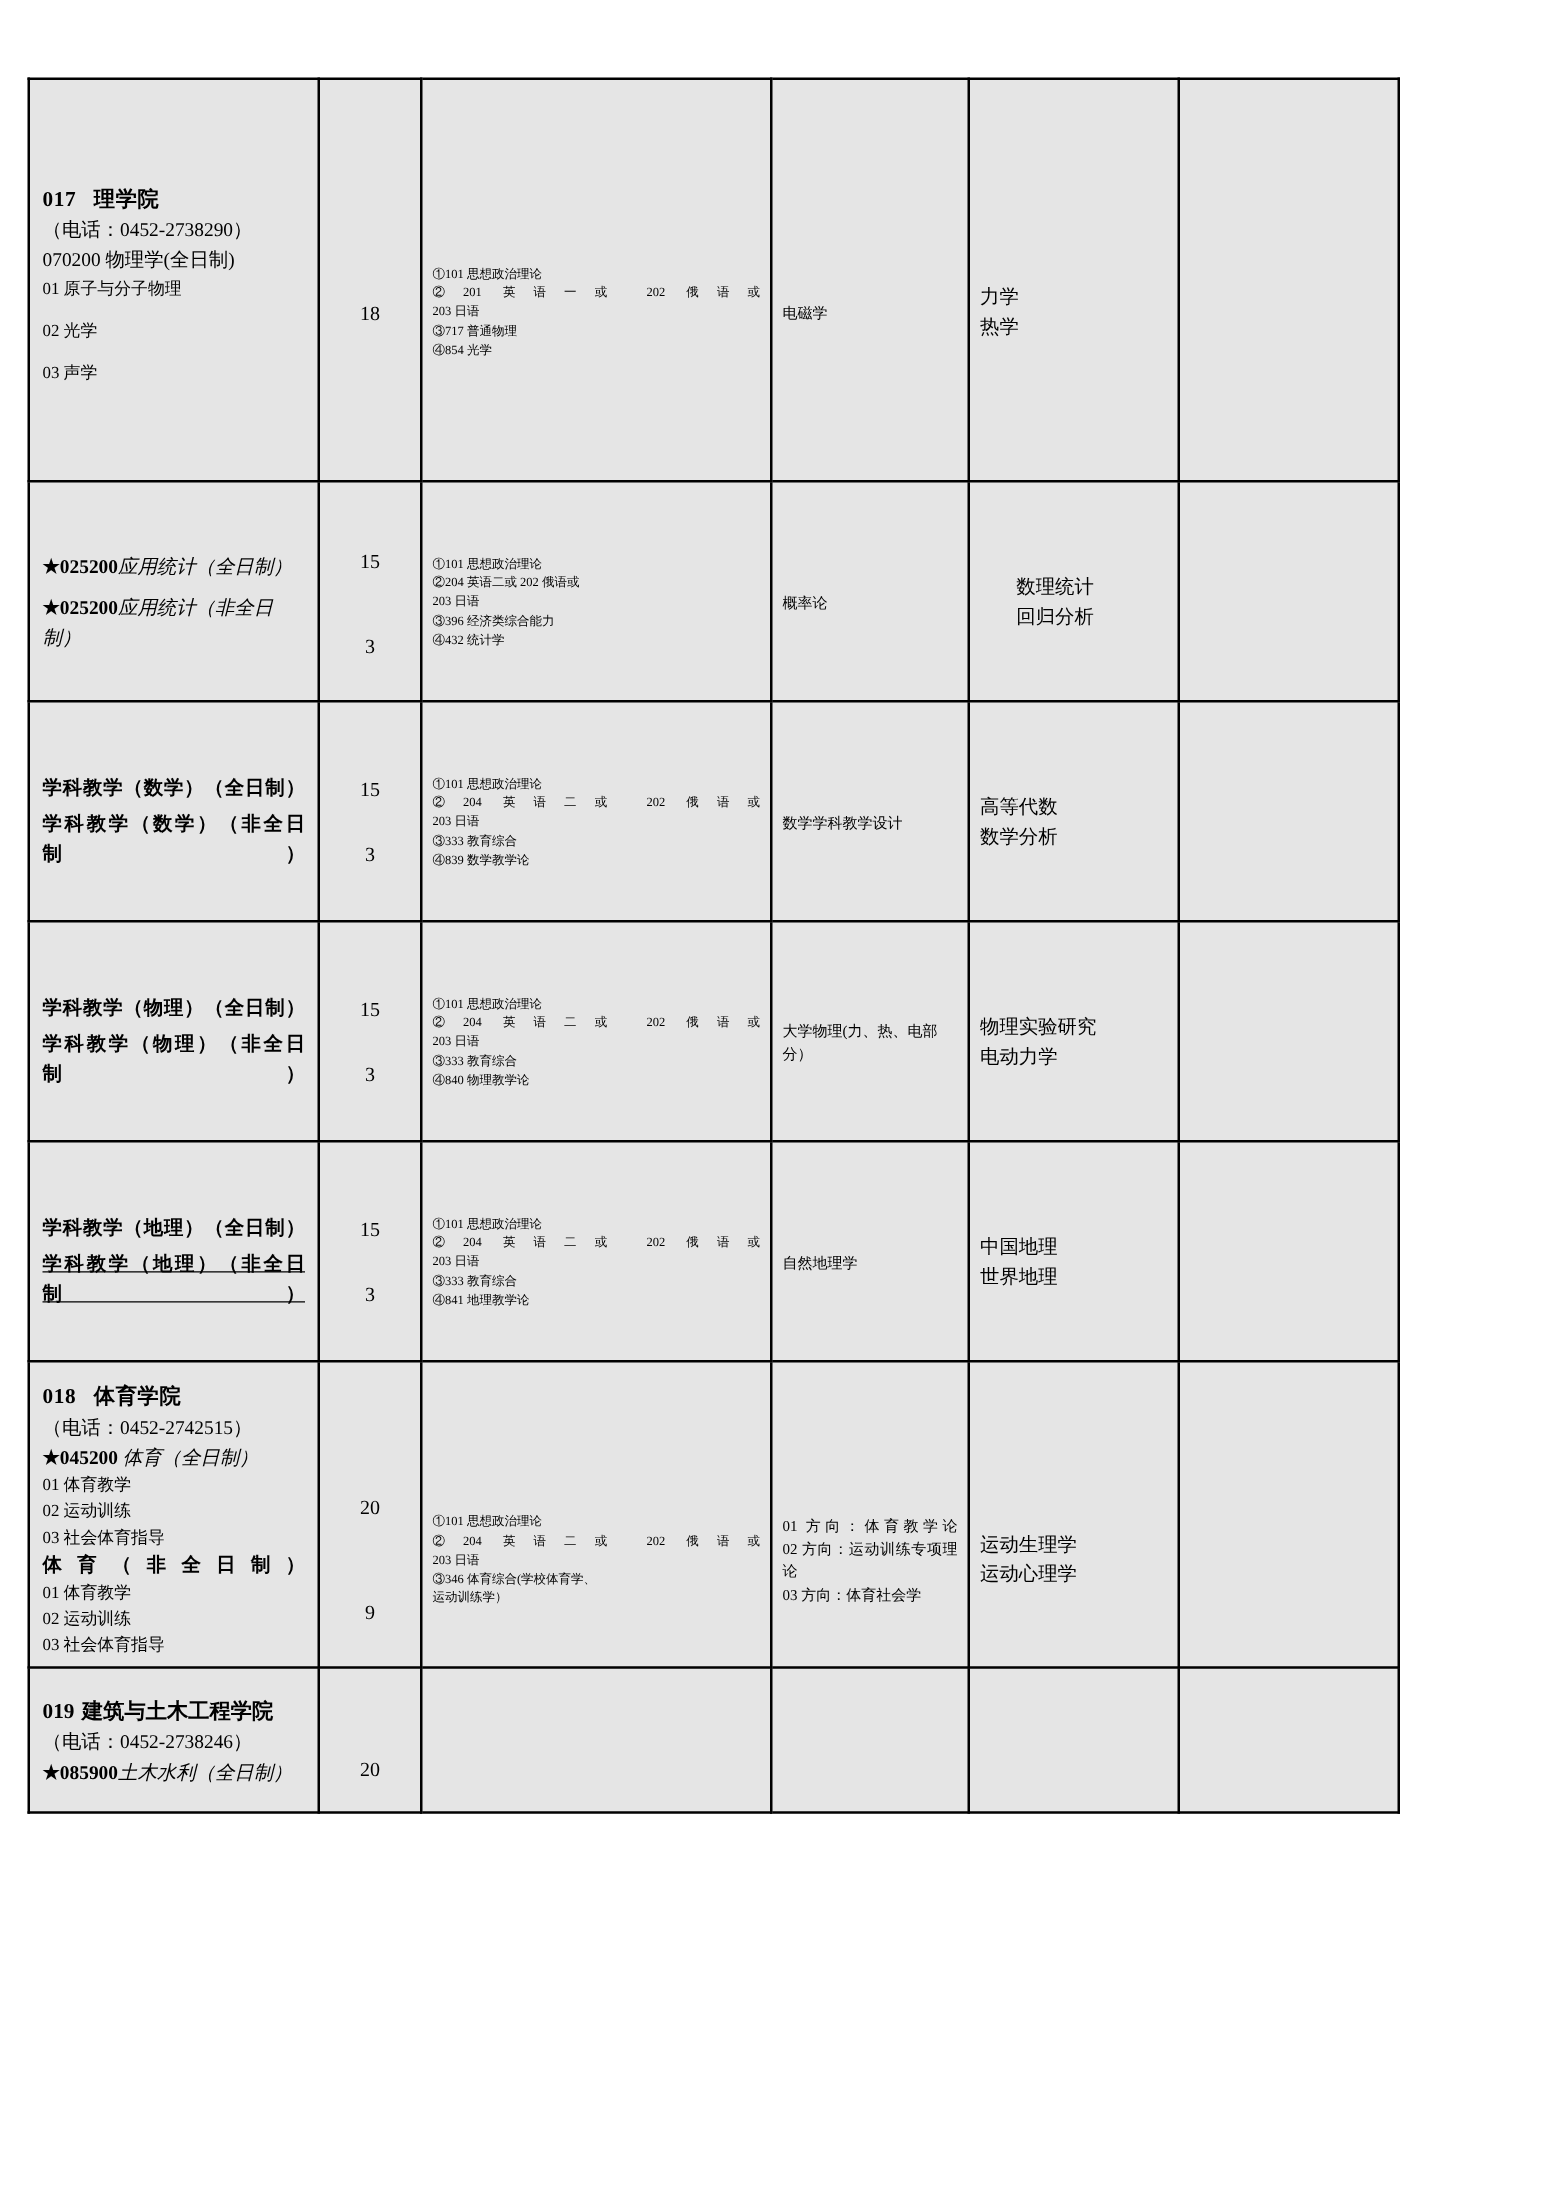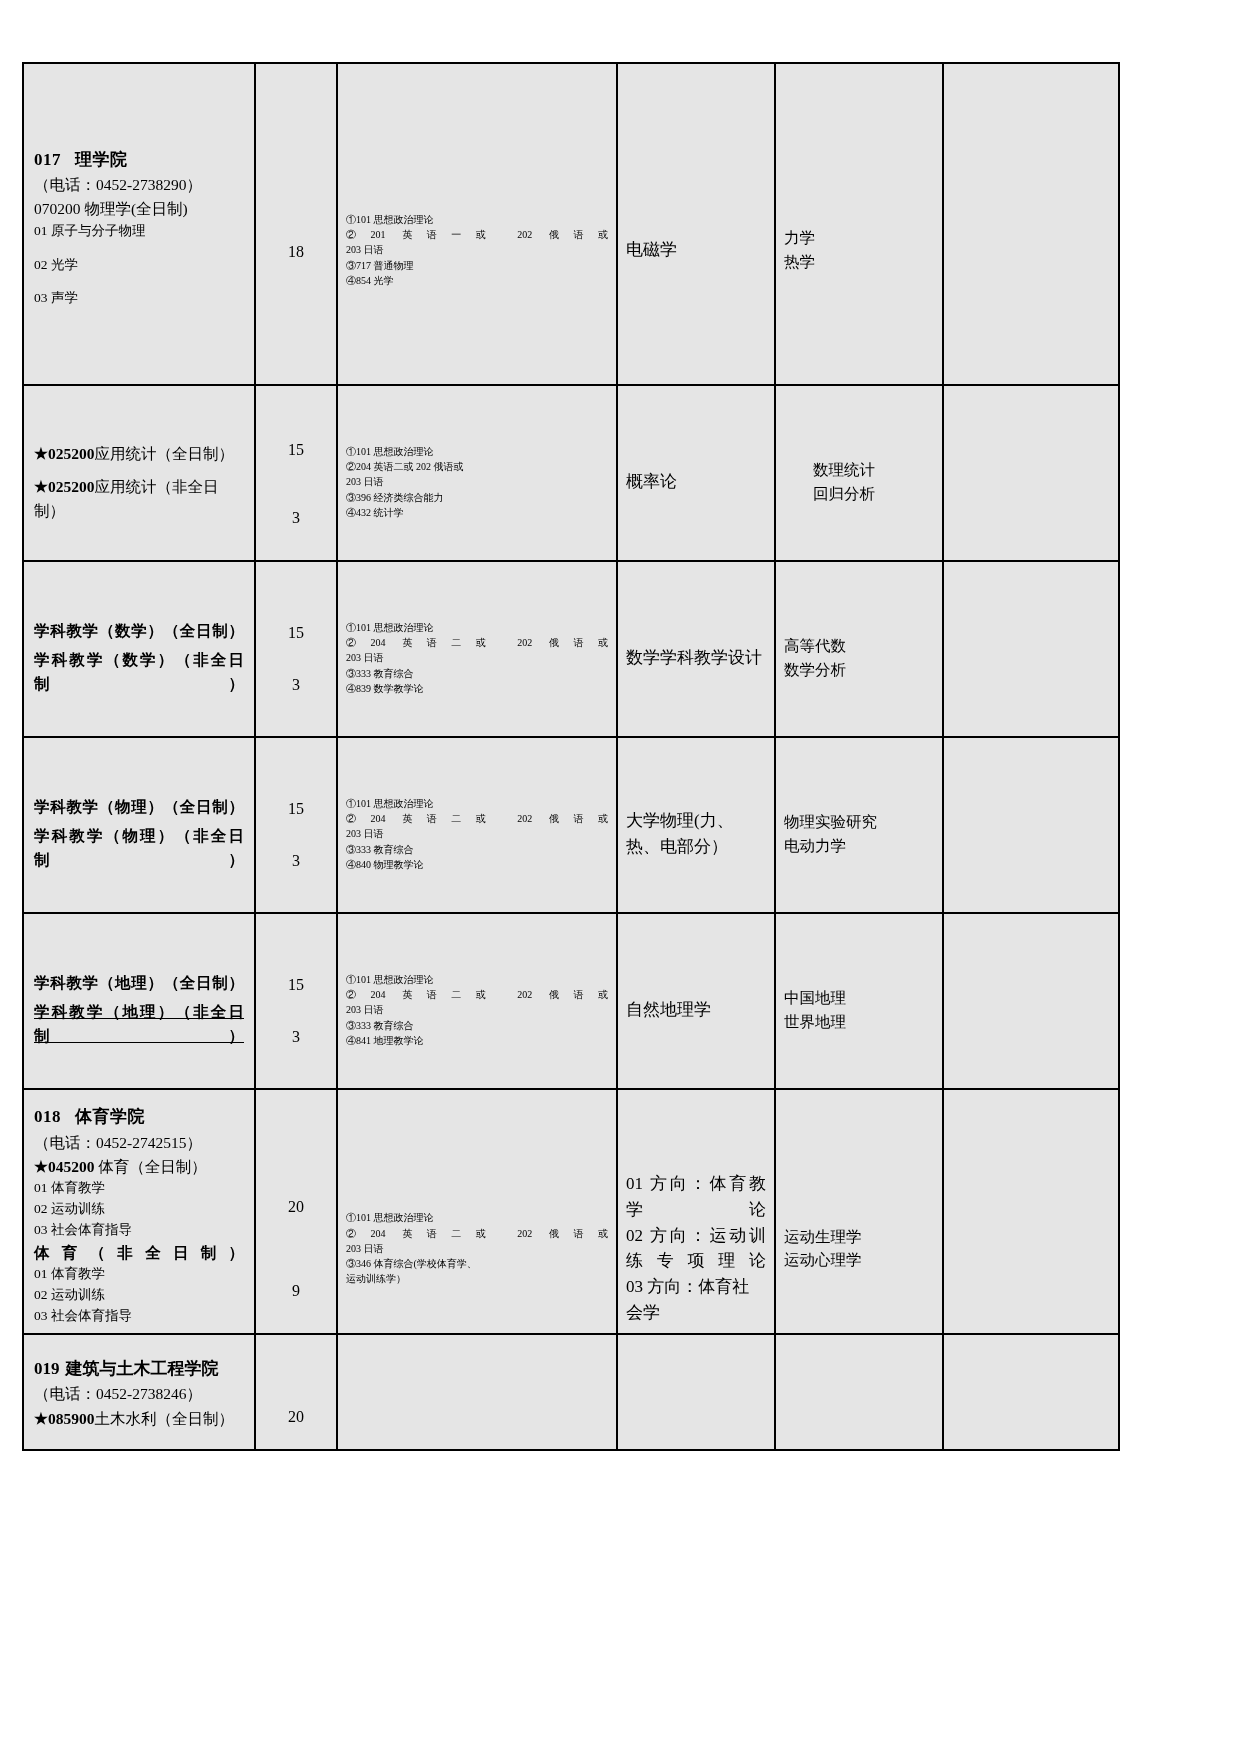--- a/index.html
+++ b/index.html
@@ -59,21 +59,21 @@
   .phone {
     font-size: 15.5px;
     margin: 0 0 1px 0;
     white-space: nowrap;
   }
   .major-line {
     font-size: 15.5px;
     margin: 0;
   }
   .major-line.star { font-weight: bold; }
-  .major-line.star .txt { font-weight: normal; }
+  .major-line.star .txt { font-weight: normal; font-style: italic; }
   .dir-line {
     font-size: 13.5px;
     margin: 0;
     line-height: 1.55;
   }
   .dir-line.spaced { margin-top: 13px; }
 
   .justify-line {
     display: block;
     text-align: justify;
@@ -82,21 +82,21 @@
   }
 
   .quota {
     text-align: center;
     font-size: 16px;
     line-height: 1.4;
   }
   .quota-block { display: block; }
 
   .exam-line { font-size: 10px; margin: 0; line-height: 1.52; }
-  .retest-line { font-size: 17px; margin: 0; line-height: 1.52; }
+  .retest-line { font-size: 12px; margin: 0; line-height: 1.52; }
   .ref-line { font-size: 15.5px; margin: 0; line-height: 1.52; }
 
   .v-top { vertical-align: top; }
 </style>
 </head>
 <body>
 
 <div class="page">
   <table class="catalog">
     <colgroup>

